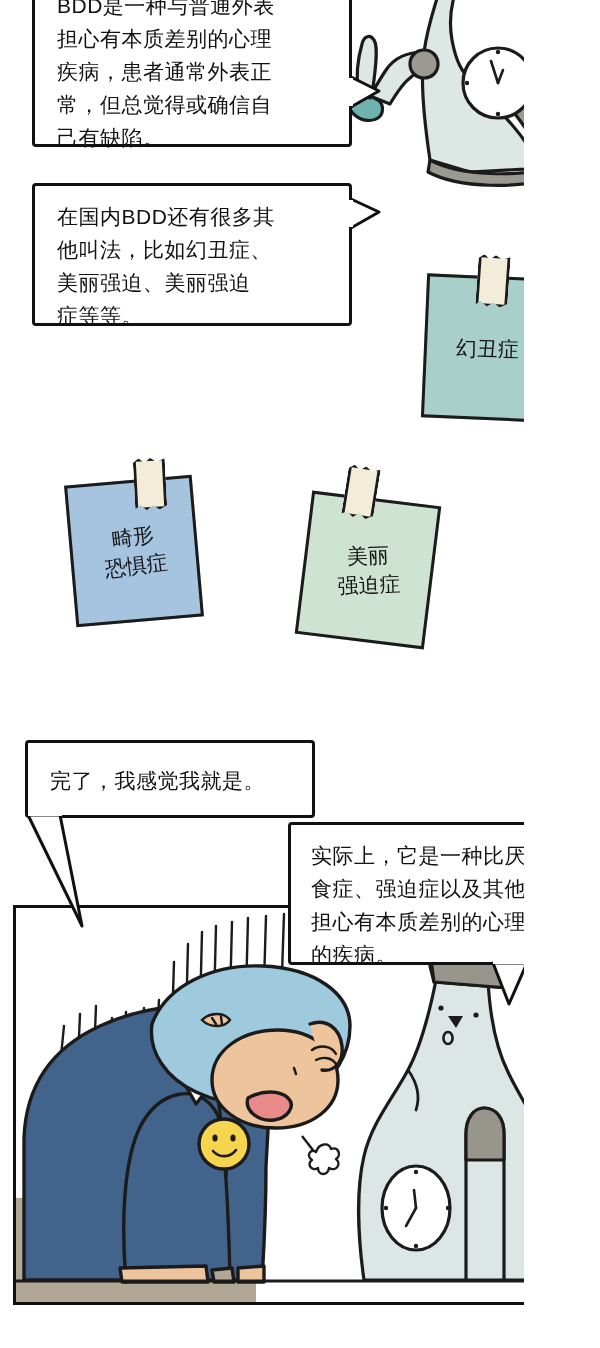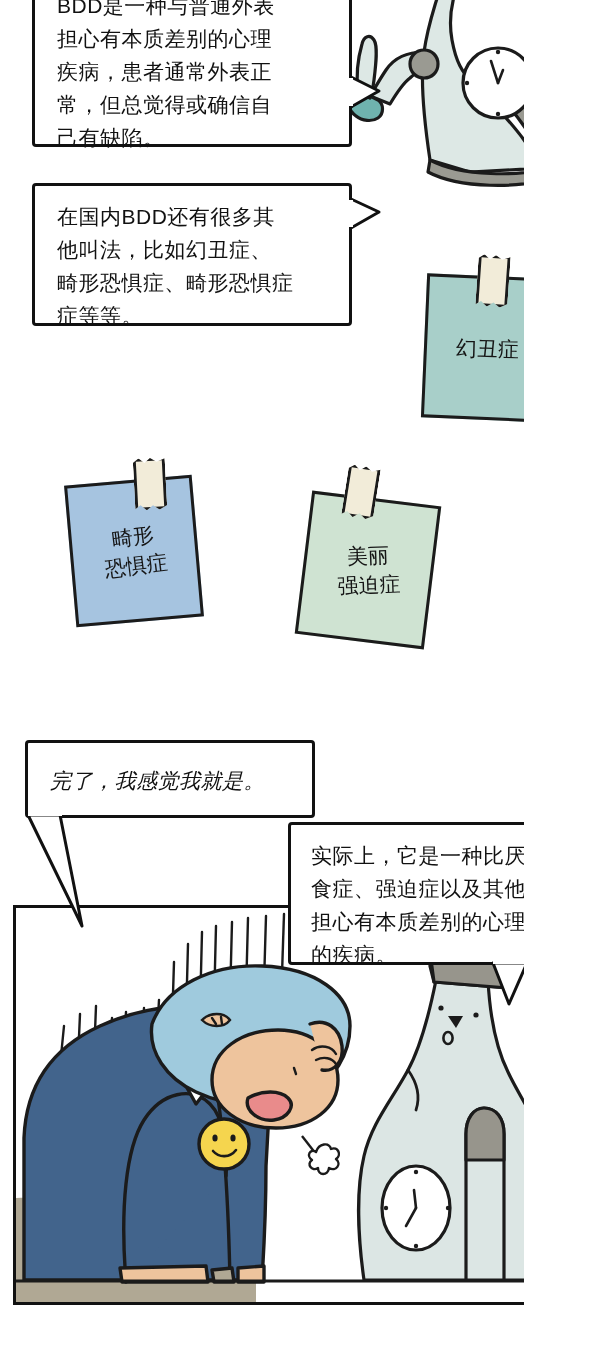--- a/index.html
+++ b/index.html
@@ -141,21 +141,21 @@
 己有缺陷。</div>
   </div>
   <svg class="tail-svg" style="left:349px; top:75px;" width="36" height="50" viewBox="0 0 36 50">
     <path d="M2 2 L 30 16 L 2 32" fill="#ffffff" stroke="#111111" stroke-width="3" stroke-linejoin="round" stroke-linecap="round"></path>
     <rect x="-2" y="3" width="6" height="28" fill="#ffffff"></rect>
   </svg>
 
   <div class="bubble" style="left:32px; top:183px; width:320px; height:143px;">
     <div class="btext" style="position:absolute; left:22px; top:14px; width:280px;">在国内BDD还有很多其
 他叫法，比如幻丑症、
-畸形恐惧症、畸形恐惧症
+美丽强迫、美丽强迫
 症等等。</div>
   </div>
   <svg class="tail-svg" style="left:349px; top:197px;" width="36" height="48" viewBox="0 0 36 48">
     <path d="M2 2 L 30 15 L 2 31" fill="#ffffff" stroke="#111111" stroke-width="3" stroke-linejoin="round" stroke-linecap="round"></path>
     <rect x="-2" y="3" width="6" height="27" fill="#ffffff"></rect>
   </svg>
 
   <div class="note" style="left:424px; top:276px; width:126px; height:144px;
               background:#a8cfc9; transform:rotate(2.5deg);">
     <div class="note-text" style="transform:rotate(-1deg);">幻丑症</div>
@@ -170,21 +170,21 @@
   <div class="tape" style="left:134px; top:458px; transform:rotate(-3deg);"></div>
 
   <div class="note" style="left:303px; top:498px; width:130px; height:144px;
               background:#cfe3d2; transform:rotate(7deg);">
     <div class="note-text" style="transform:rotate(-9deg);">美丽
 强迫症</div>
   </div>
   <div class="tape" style="left:345px; top:466px; transform:rotate(9deg);"></div>
 
   <div class="bubble" style="left:25px; top:740px; width:290px; height:78px;">
-    <div class="btext" style="position:absolute; left:22px; top:21px; width:256px;font-style:italic;">完了，我感觉我就是。</div>
+    <div class="btext" style="position:absolute; left:22px; top:21px; width:256px;">完了，我感觉我就是。</div>
   </div>
   <svg class="tail-svg" style="left:24px; top:812px;" width="110" height="120" viewBox="0 0 110 120">
     <path d="M4 3 L 36 3 L 58 114 Z" fill="#ffffff" stroke="#111111" stroke-width="3" stroke-linejoin="round" stroke-linecap="round"></path>
     <rect x="4" y="-3" width="34" height="7" fill="#ffffff"></rect>
   </svg>
 
   <div class="bubble" style="left:288px; top:822px; width:295px; height:143px;">
     <div class="btext" style="position:absolute; left:20px; top:14px; width:260px;">实际上，它是一种比厌
 食症、强迫症以及其他
 担心有本质差别的心理

